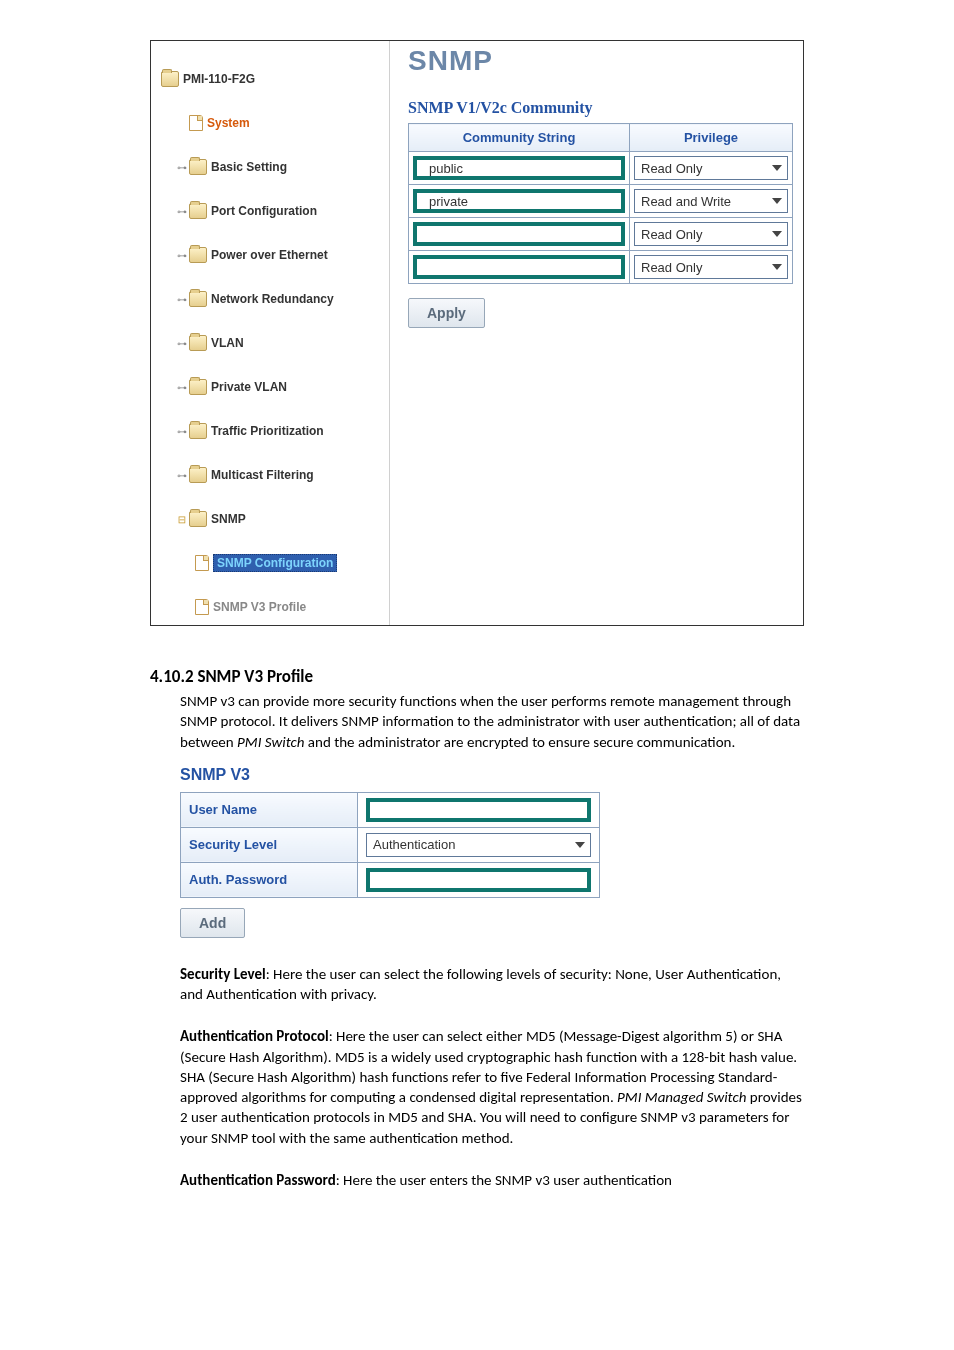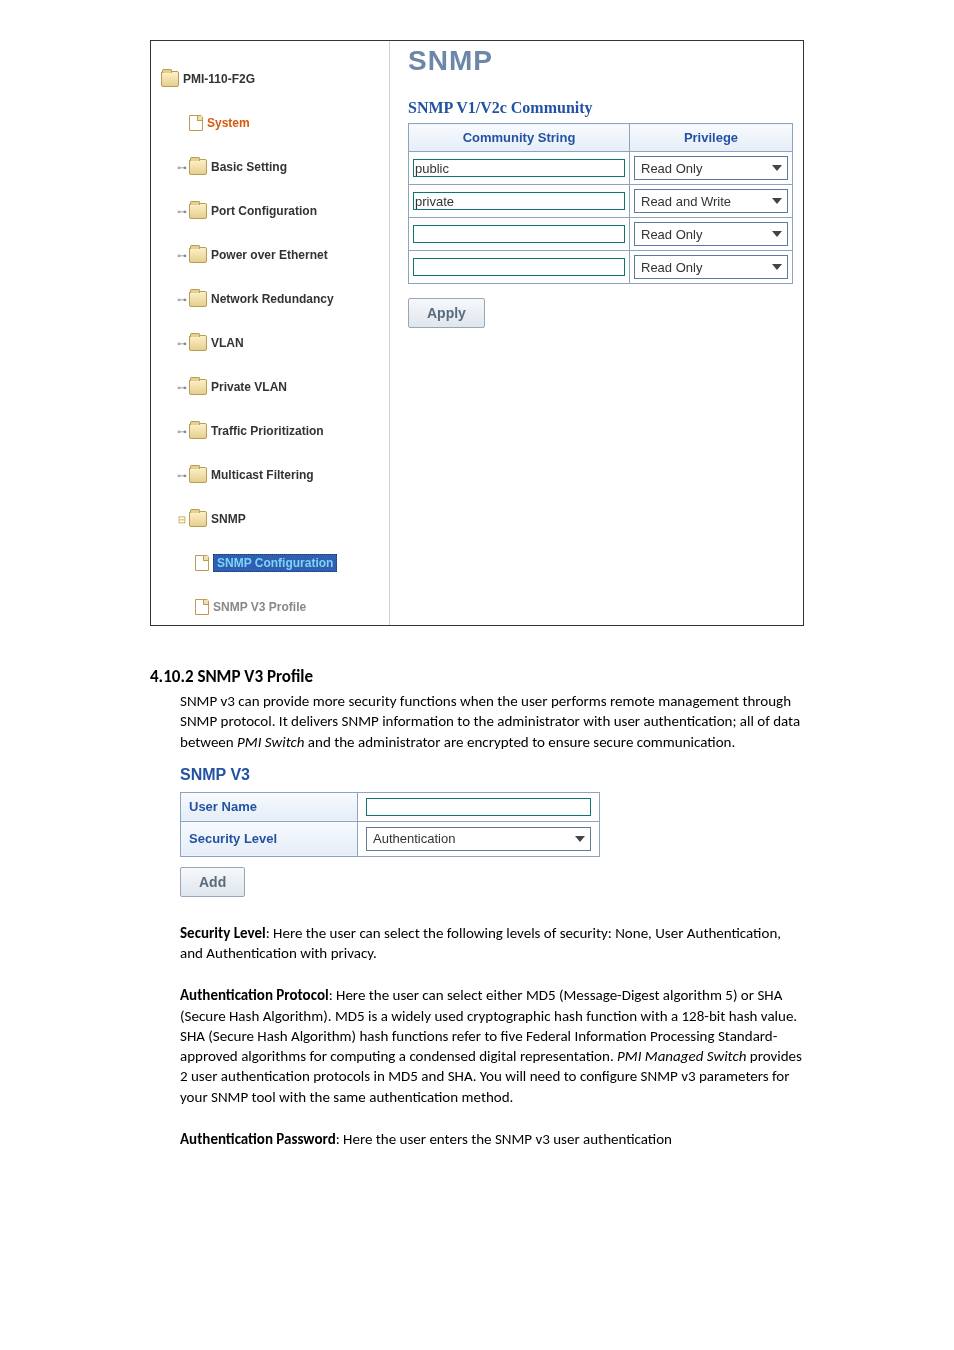--- a/index.html
+++ b/index.html
@@ -128,24 +128,24 @@
     border: 1px solid #8ea3be;
   }
   .ctable td {
     border: 1px solid #8ea3be;
     padding: 4px;
     background: #fff;
   }
   .text-in {
     width: 100%;
     box-sizing: border-box;
-    height: 18px;
-    border: 1px solid #0f766e;
-    background: #fff;
-    padding: 0 1px;
+    height: 24px;
+    border: 4px solid #0f766e;
+    background: #fff;
+    padding: 0 12px;
     font-size: 13px;
     color: #333;
   }
   .select-fake {
     display: flex;
     align-items: center;
     justify-content: space-between;
     height: 22px;
     border: 1px solid #607999;
     background: #fff;
@@ -361,20 +361,24 @@
     </tr>
     <tr>
       <td class="lbl">Security Level</td>
       <td class="val">
             <div class="select-fake">
               <span>Authentication</span>
               <span class="sel-arrow"></span>
             </div>
           </td>
     </tr>
+    <tr>
+      <td class="lbl">Auth. Password</td>
+      <td class="val"><input class="text-in" style=""></td>
+    </tr>
   </tbody>
     </table>
   <div class="btn" style="margin-top:10px">Add</div>
 </div>
 
 <p class="body-pw">
   <b>Security Level</b><span>: Here the user can select the following levels of security: None, User Authentication, and Authentication with privacy.</span>
 </p>
 
 <p class="body-pw">

